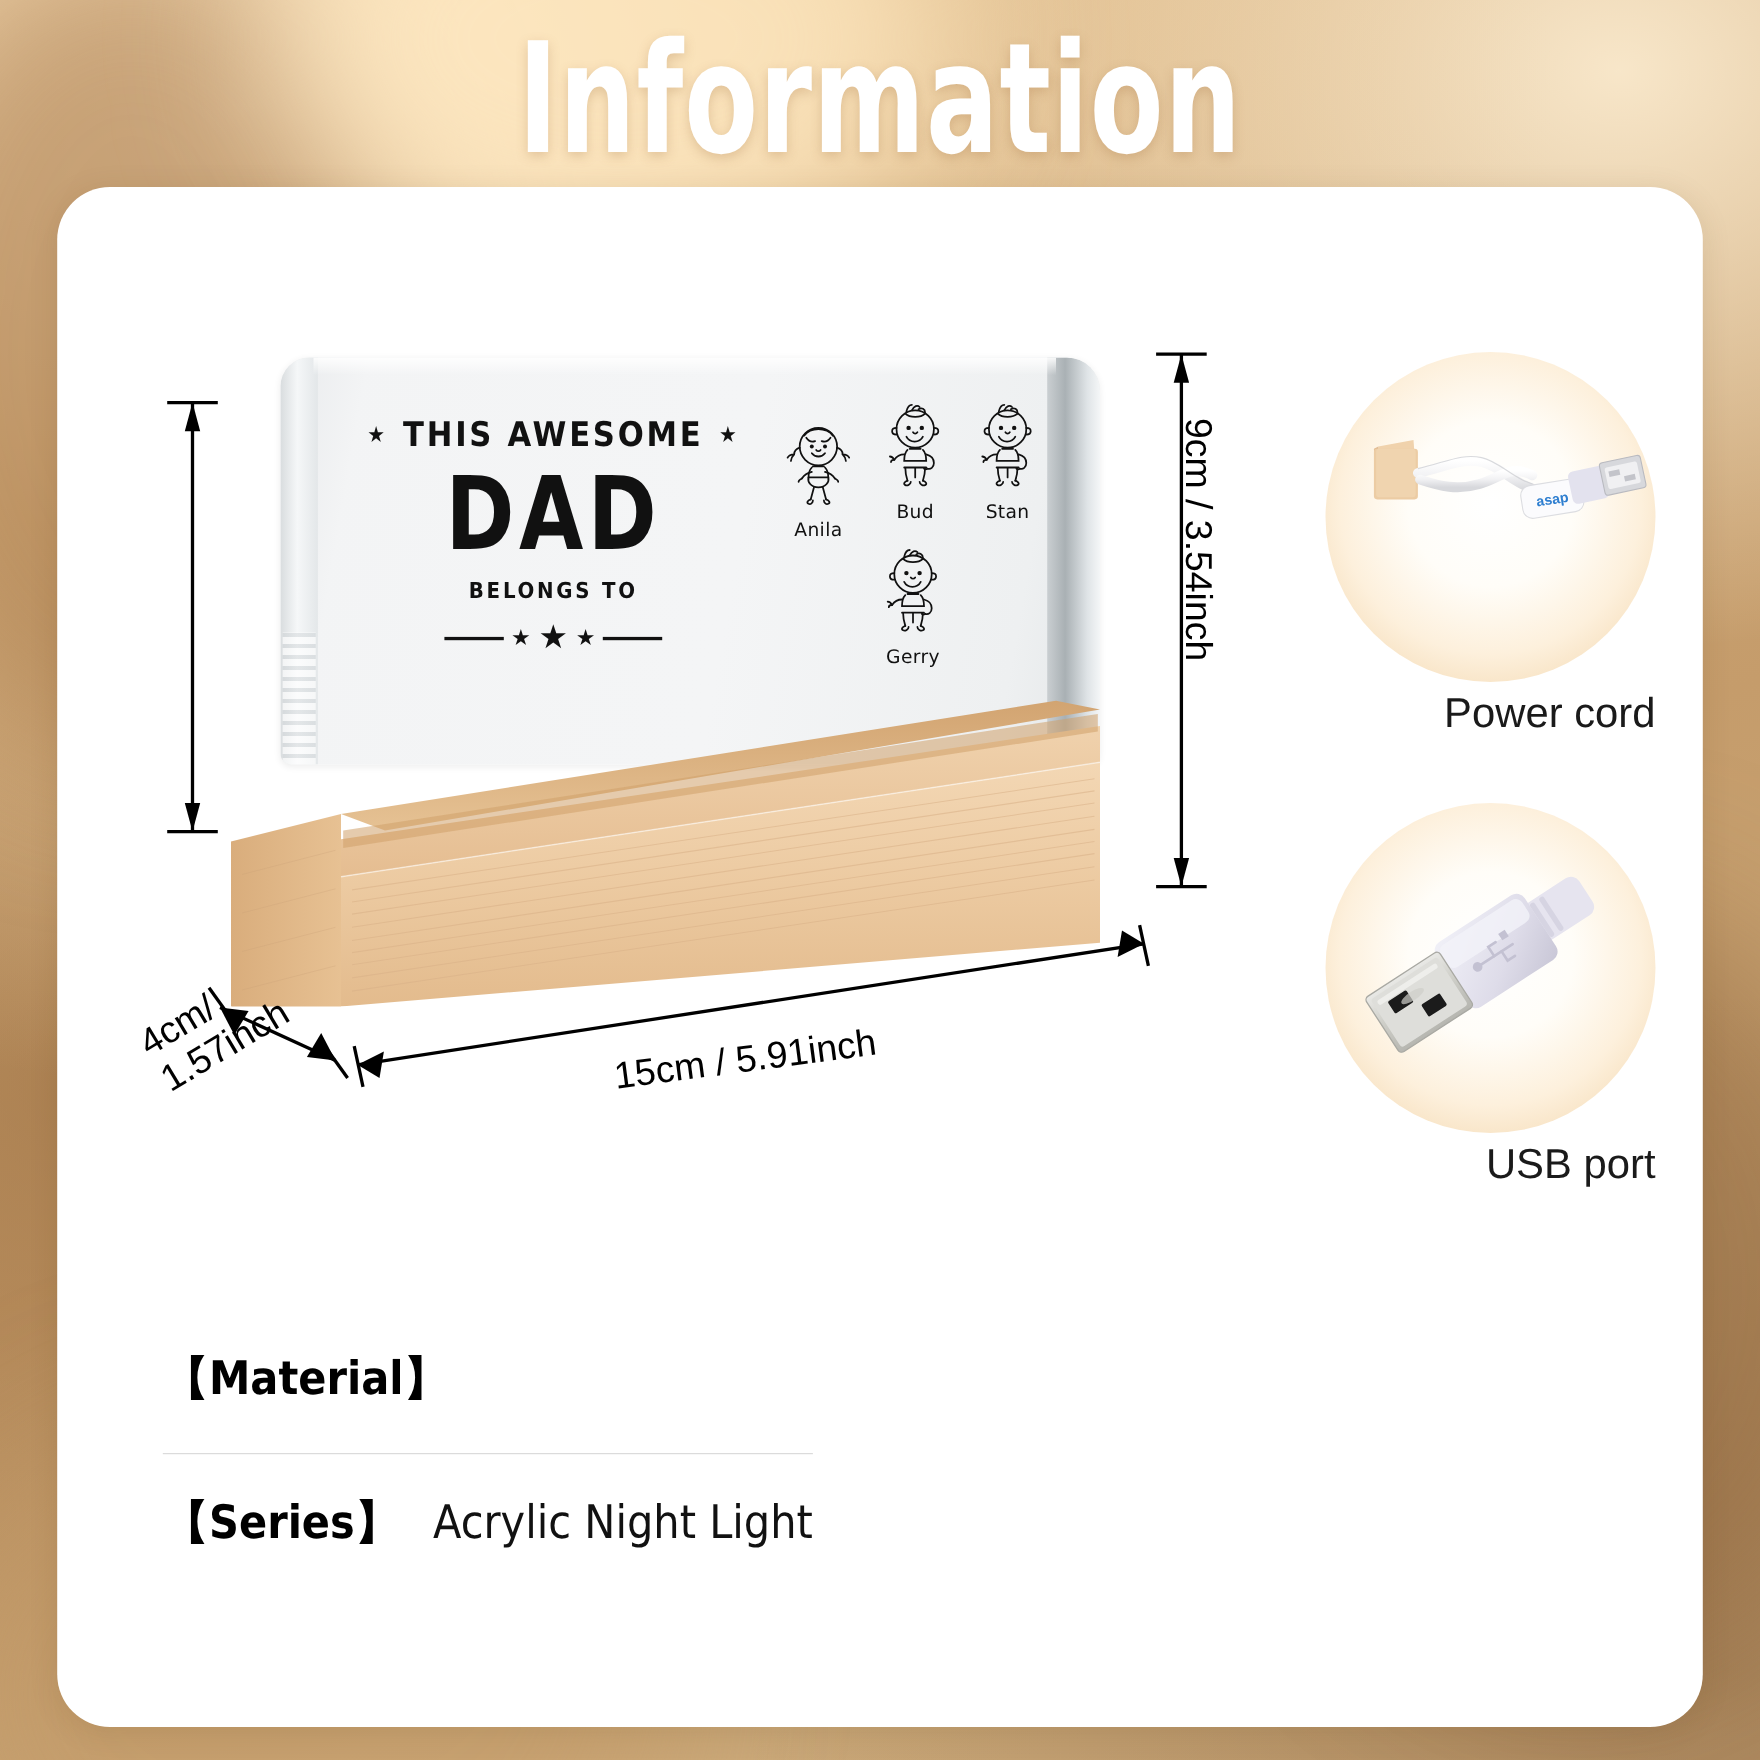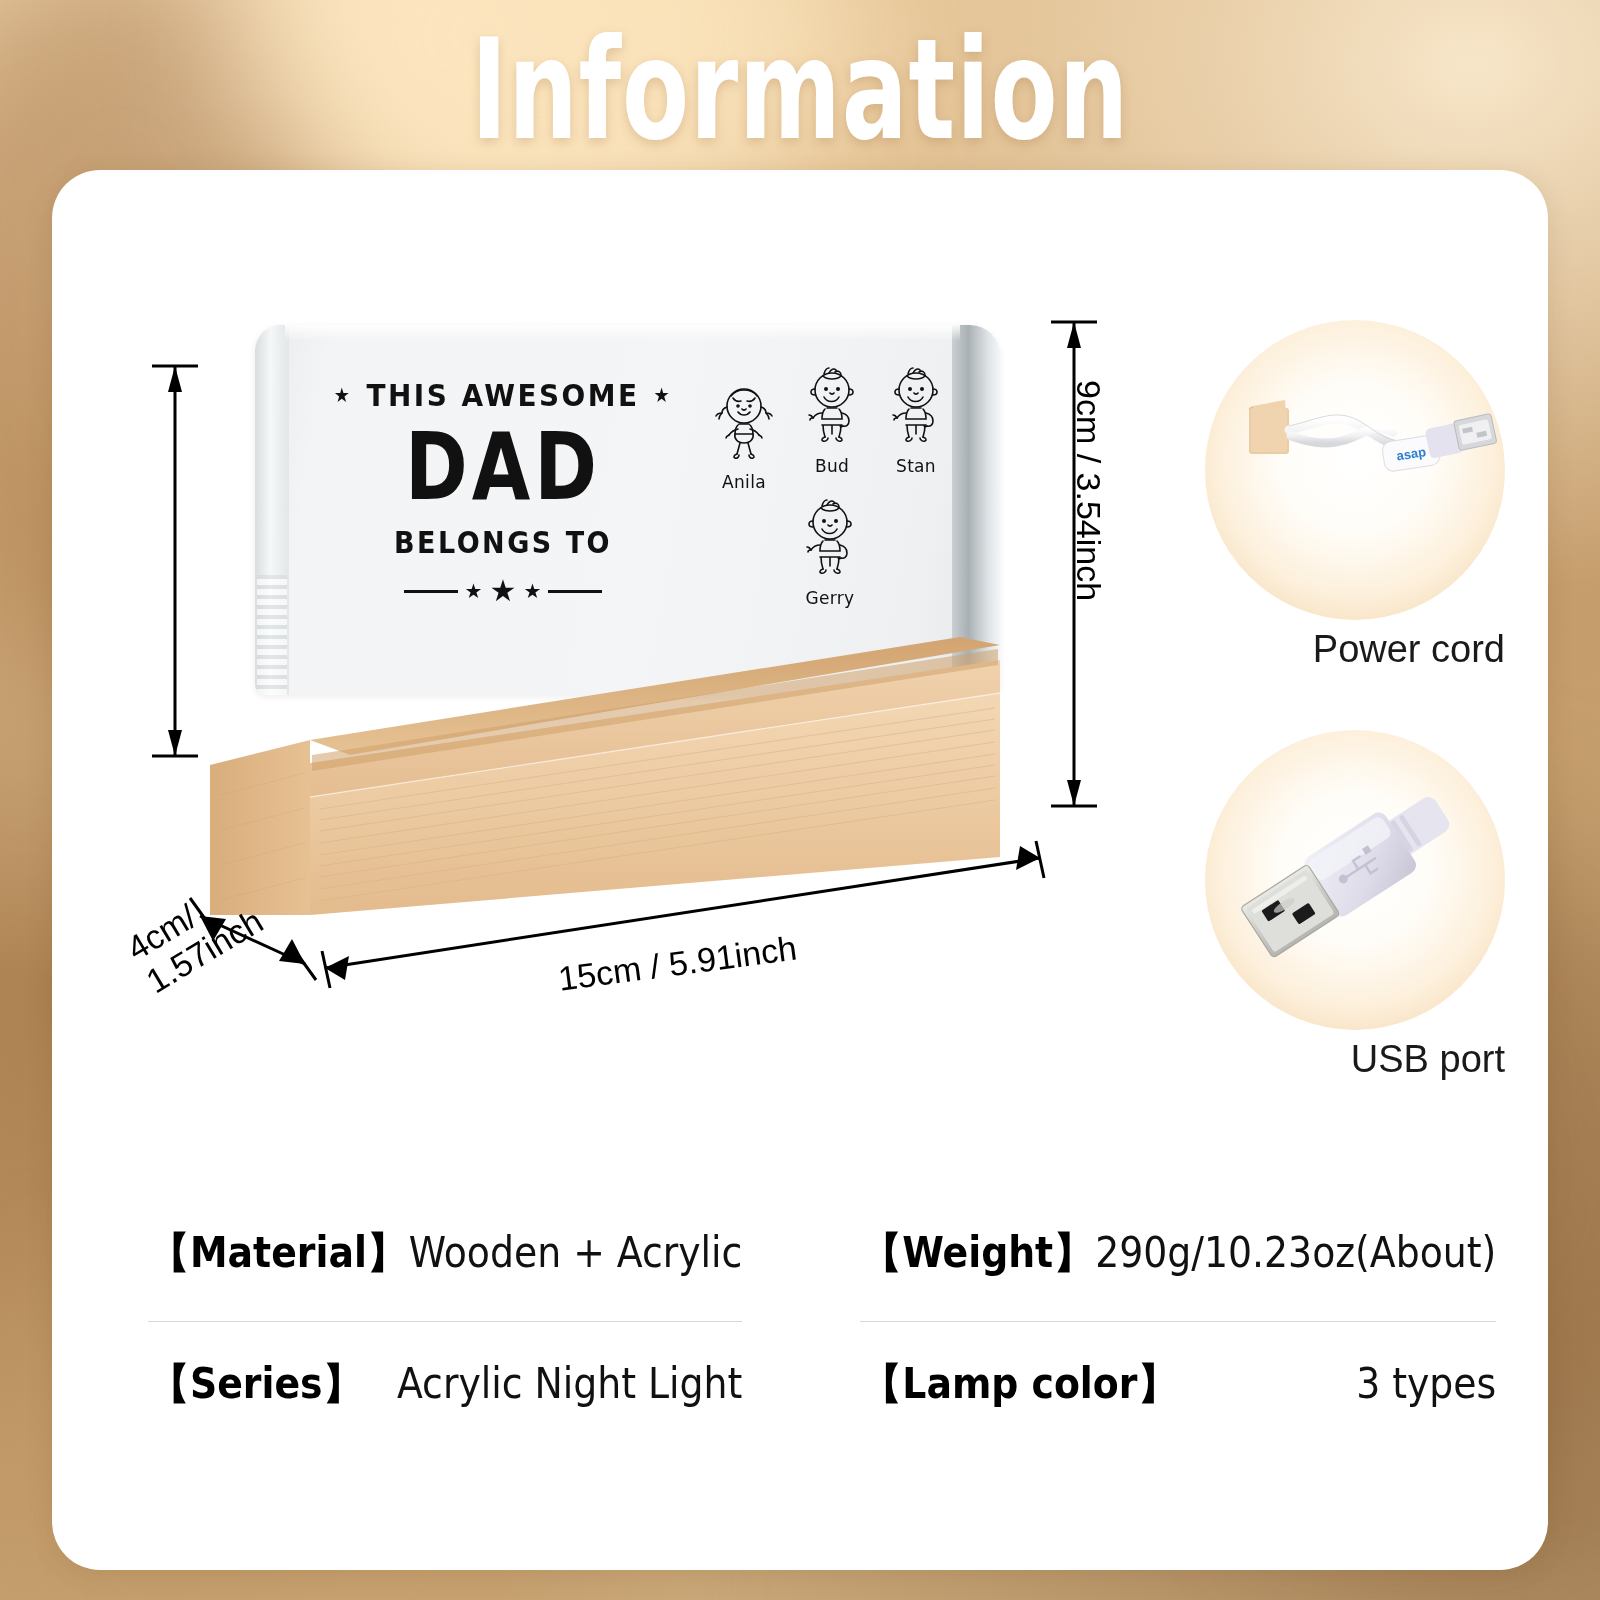--- a/index.html
+++ b/index.html
@@ -80,21 +80,21 @@
     font-size:31px;font-weight:700;letter-spacing:2.5px;white-space:nowrap;
     display:flex;align-items:center;justify-content:center;gap:14px;
   }
   .pt-dad{
     font-family:"DejaVu Sans Condensed","Liberation Sans",sans-serif;
     font-size:84px;font-weight:700;letter-spacing:4px;line-height:1.05;margin-top:10px;
     transform:scaleY(1.1);
   }
   .pt-line3{
     font-family:"DejaVu Sans Condensed","Liberation Sans",sans-serif;
-    font-size:30px;font-weight:700;letter-spacing:2.5px;margin-top:14px;
+    font-size:20px;font-weight:700;letter-spacing:2.5px;margin-top:14px;
   }
   .pt-divider{display:flex;align-items:center;justify-content:center;gap:7px;margin-top:16px;}
   .pt-divider .bar{width:54px;height:3px;background:#111;}
   .star-s{font-size:20px;line-height:1;}
   .star-l{font-size:30px;line-height:1;}
 
   .figures{position:absolute;left:455px;top:38px;width:240px;height:290px;}
   .fig{position:absolute;width:68px;text-align:center;}
   .fig svg{display:block;margin:0 auto;}
   .fig .nm{
@@ -479,38 +479,26 @@
     </div>
     <div class="inset-cap">USB port</div>
   </div>
 
   <div class="specs">
     <div class="spec-grid">
 
       <div class="spec-cell">
         <div class="spec-row">
           <span class="spec-key">【Material】</span>
-          <span class="spec-val">Wooden + Acrylic</span>
         </div>
         <div class="spec-rule"></div>
         <div class="spec-row">
           <span class="spec-key">【Series】</span>
           <span class="spec-val">Acrylic Night Light</span>
         </div>
       </div>
 
-      <div class="spec-cell">
-        <div class="spec-row">
-          <span class="spec-key">【Weight】</span>
-          <span class="spec-val">290g/10.23oz(About)</span>
-        </div>
-        <div class="spec-rule"></div>
-        <div class="spec-row">
-          <span class="spec-key">【Lamp color】</span>
-          <span class="spec-val">3 types</span>
-        </div>
-      </div>
 
     </div>
   </div>
 
 
 </div>
 
 </body></html>

